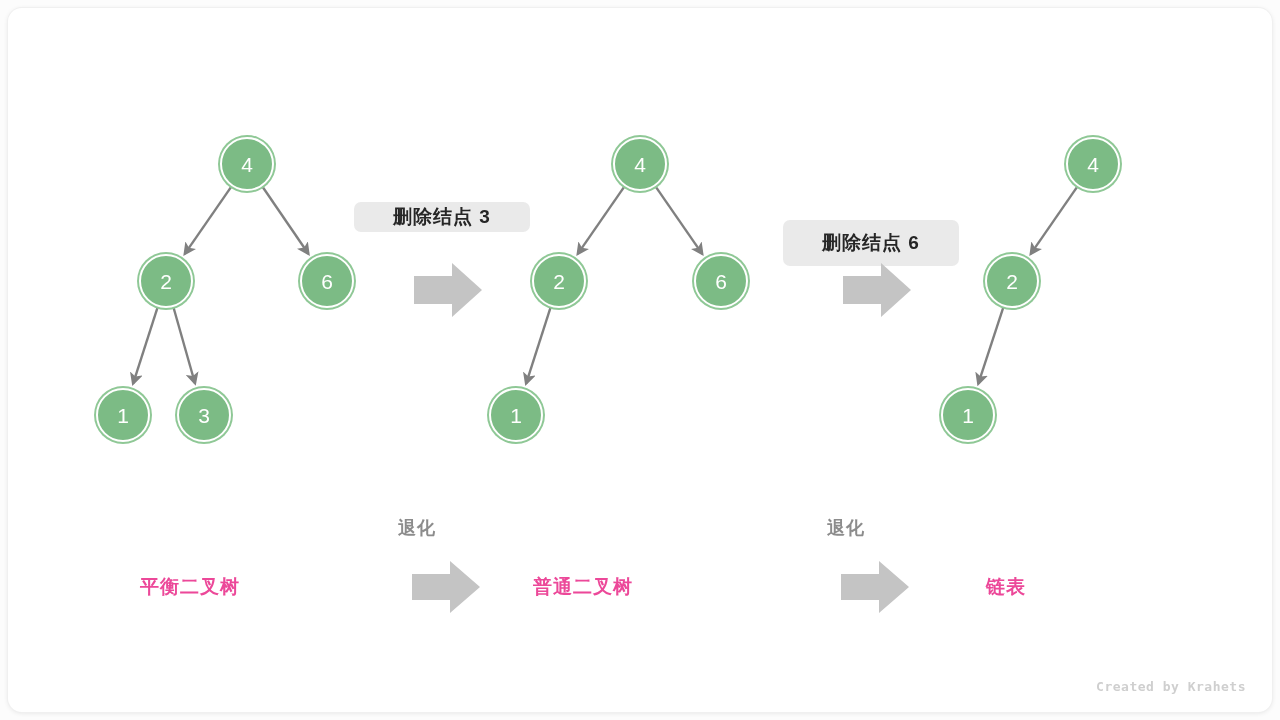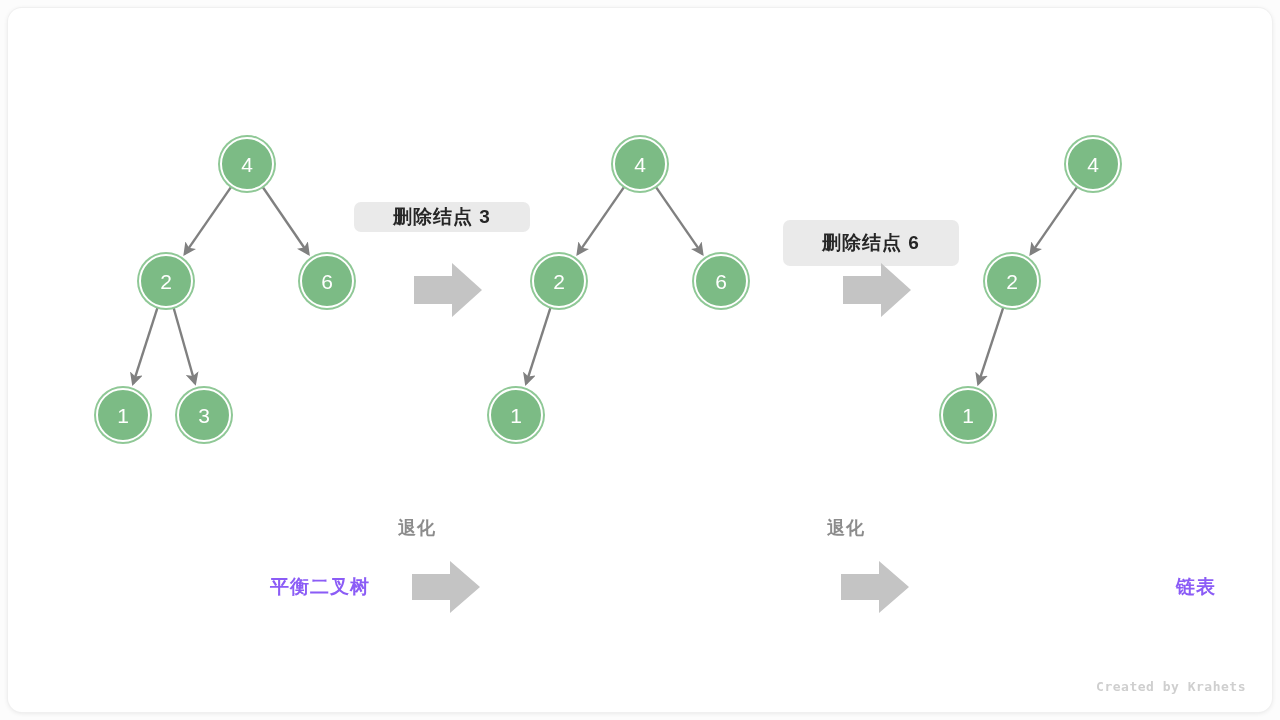--- a/index.html
+++ b/index.html
@@ -74,26 +74,26 @@
     align-items: center;
     justify-content: center;
     letter-spacing: 1px;
     box-sizing: border-box;
   }
   .blockarrow {
     position: absolute;
   }
   .caption {
     position: absolute;
-    color: #8b5cf6;
+    color: #ec4899;
     font-size: 19px;
     font-weight: bold;
     letter-spacing: 1px;
     white-space: nowrap;
-    text-align: right;
+    text-align: left;
   }
   .sublabel {
     position: absolute;
     color: #8c8c8c;
     font-size: 18px;
     font-weight: bold;
     letter-spacing: 1px;
     white-space: nowrap;
   }
   .credit {
@@ -161,20 +161,21 @@
     </svg>
 
     <div class="caption" style="left:132px; top:566px; width:230px;">平衡二叉树</div>
 
     <div class="sublabel" style="left:390px; top:508px; width:96px;">退化</div>
 
     <svg class="blockarrow" style="left:398px; top:548px;" width="80" height="62" viewBox="0 0 80 62" xmlns="http://www.w3.org/2000/svg">
       <path d="M6,18 L44,18 L44,5 L74,31 L44,57 L44,44 L6,44 Z" fill="#c4c4c4"></path>
     </svg>
 
+    <div class="caption" style="left:525px; top:566px; width:230px;">普通二叉树</div>
 
     <div class="sublabel" style="left:819px; top:508px; width:96px;">退化</div>
 
     <svg class="blockarrow" style="left:827px; top:548px;" width="80" height="62" viewBox="0 0 80 62" xmlns="http://www.w3.org/2000/svg">
       <path d="M6,18 L44,18 L44,5 L74,31 L44,57 L44,44 L6,44 Z" fill="#c4c4c4"></path>
     </svg>
 
     <div class="caption" style="left:978px; top:566px; width:230px;">链表</div>
 
     <div class="credit">Created by Krahets</div>

